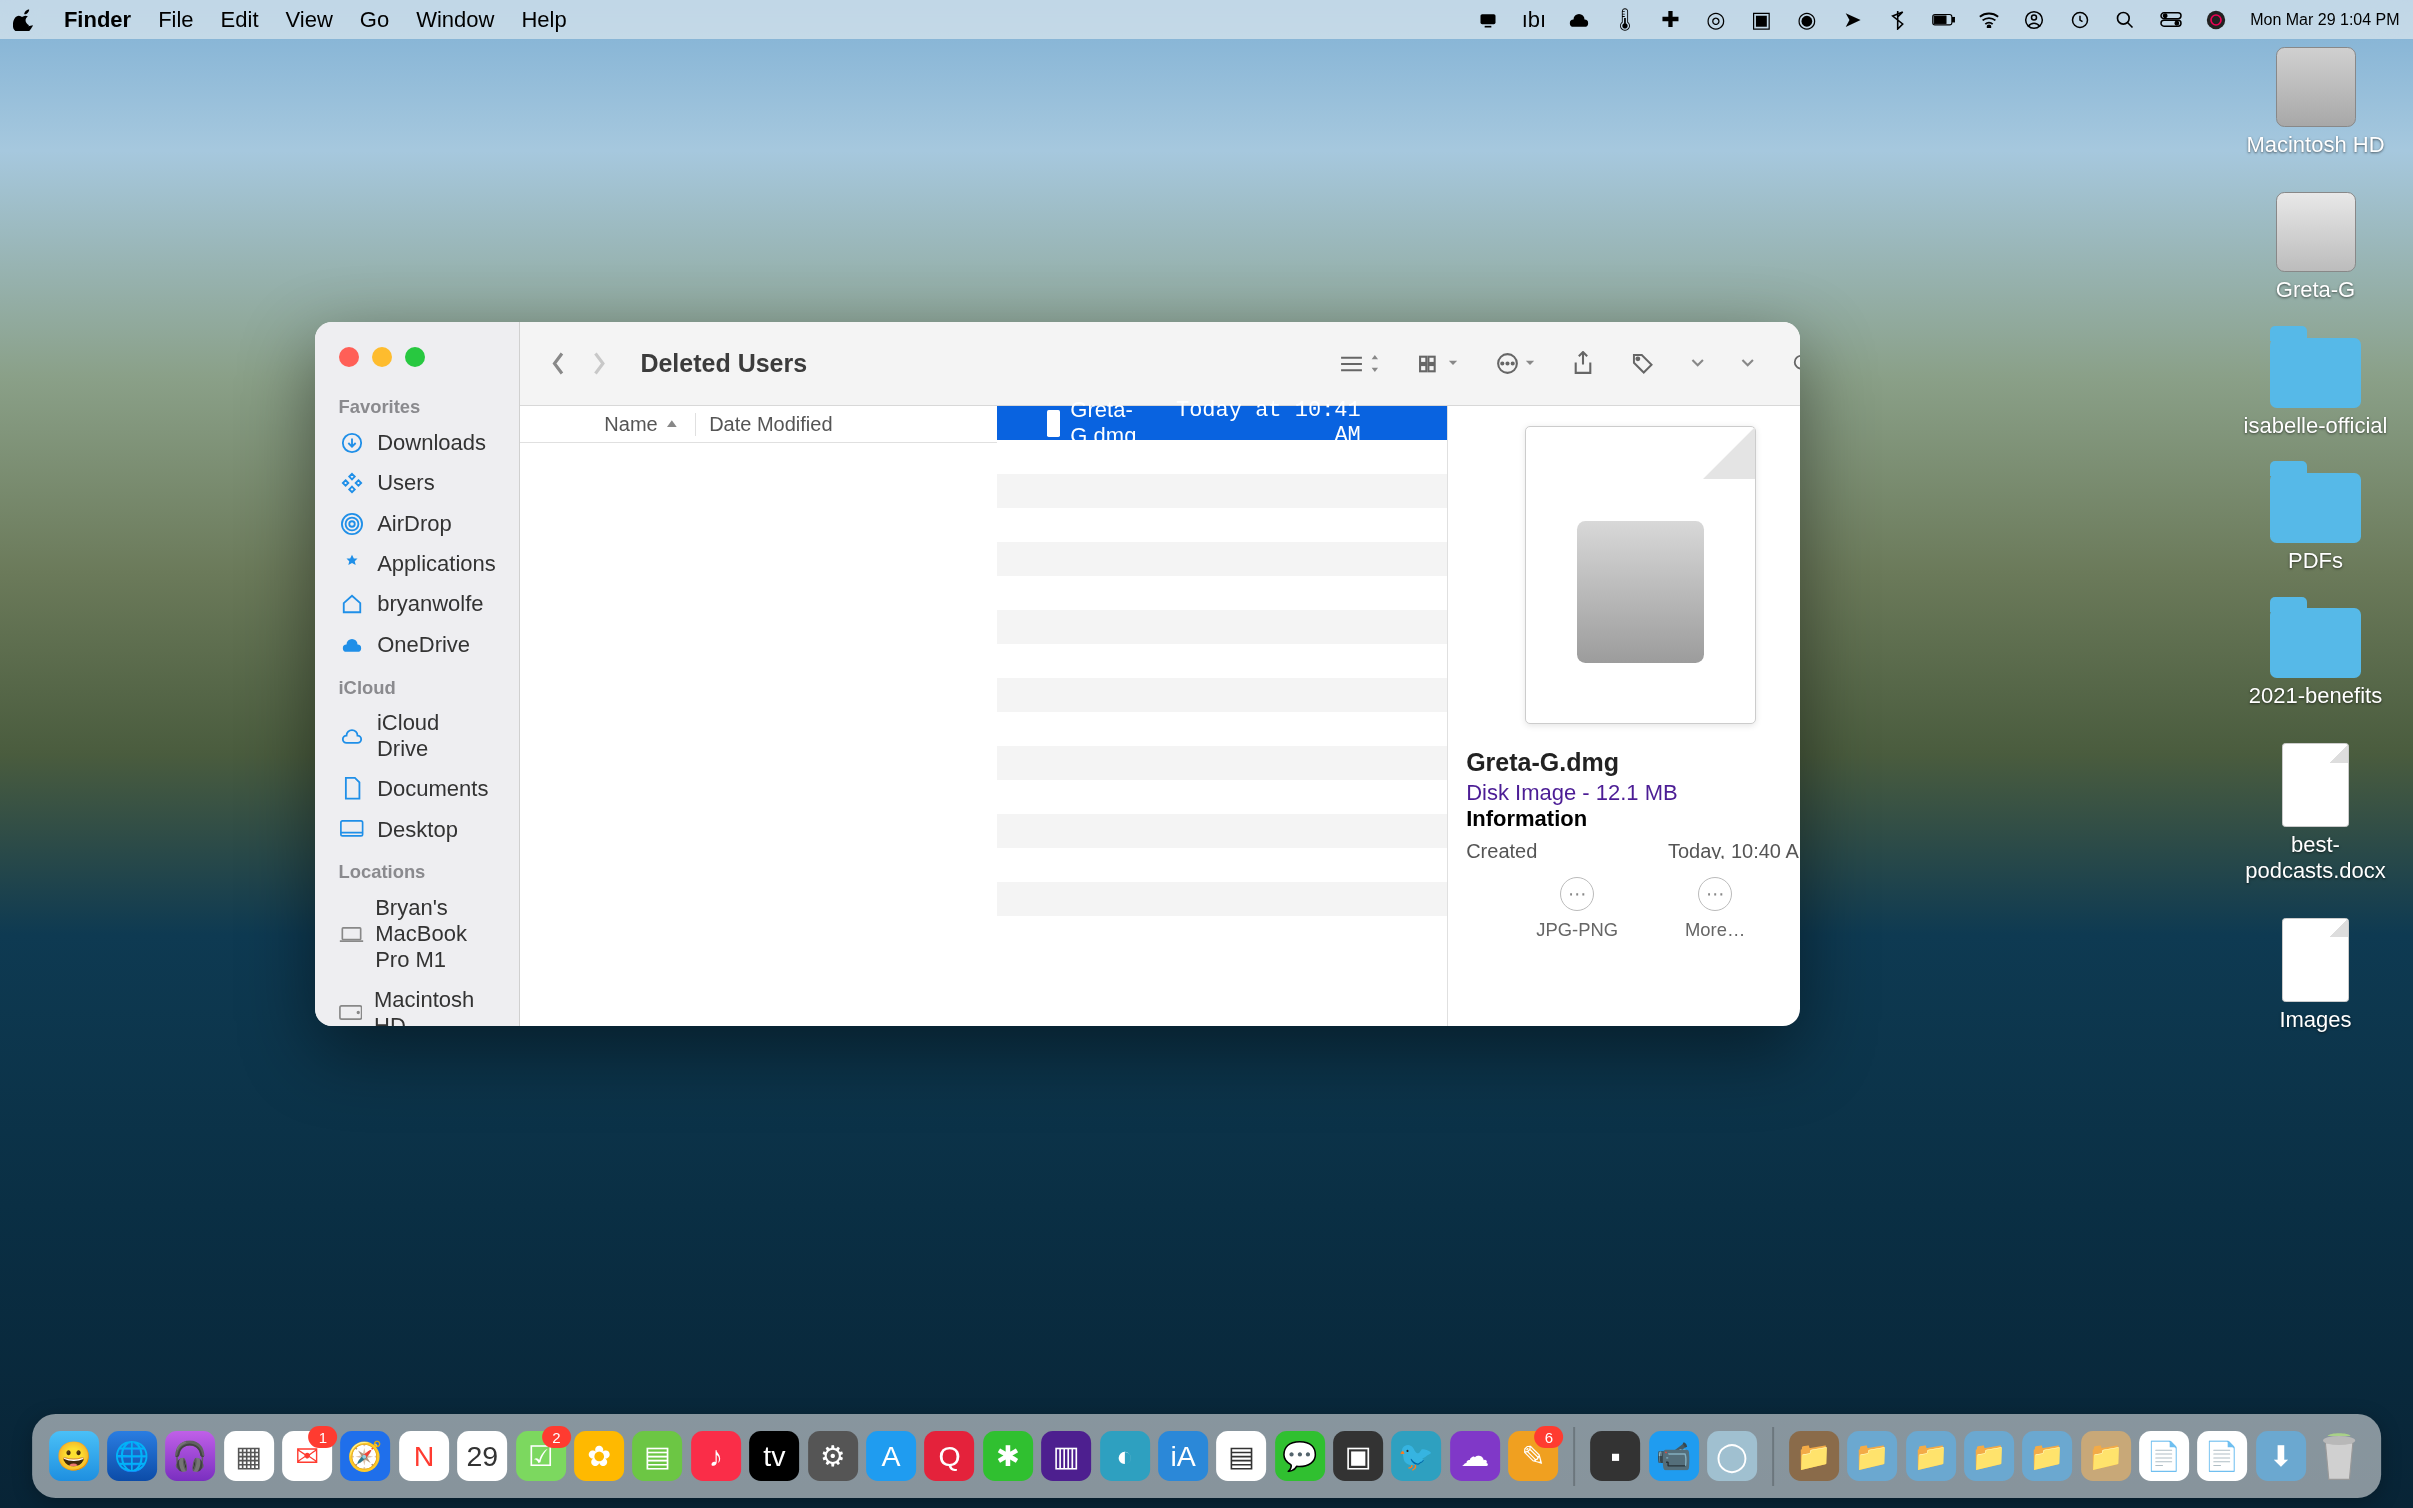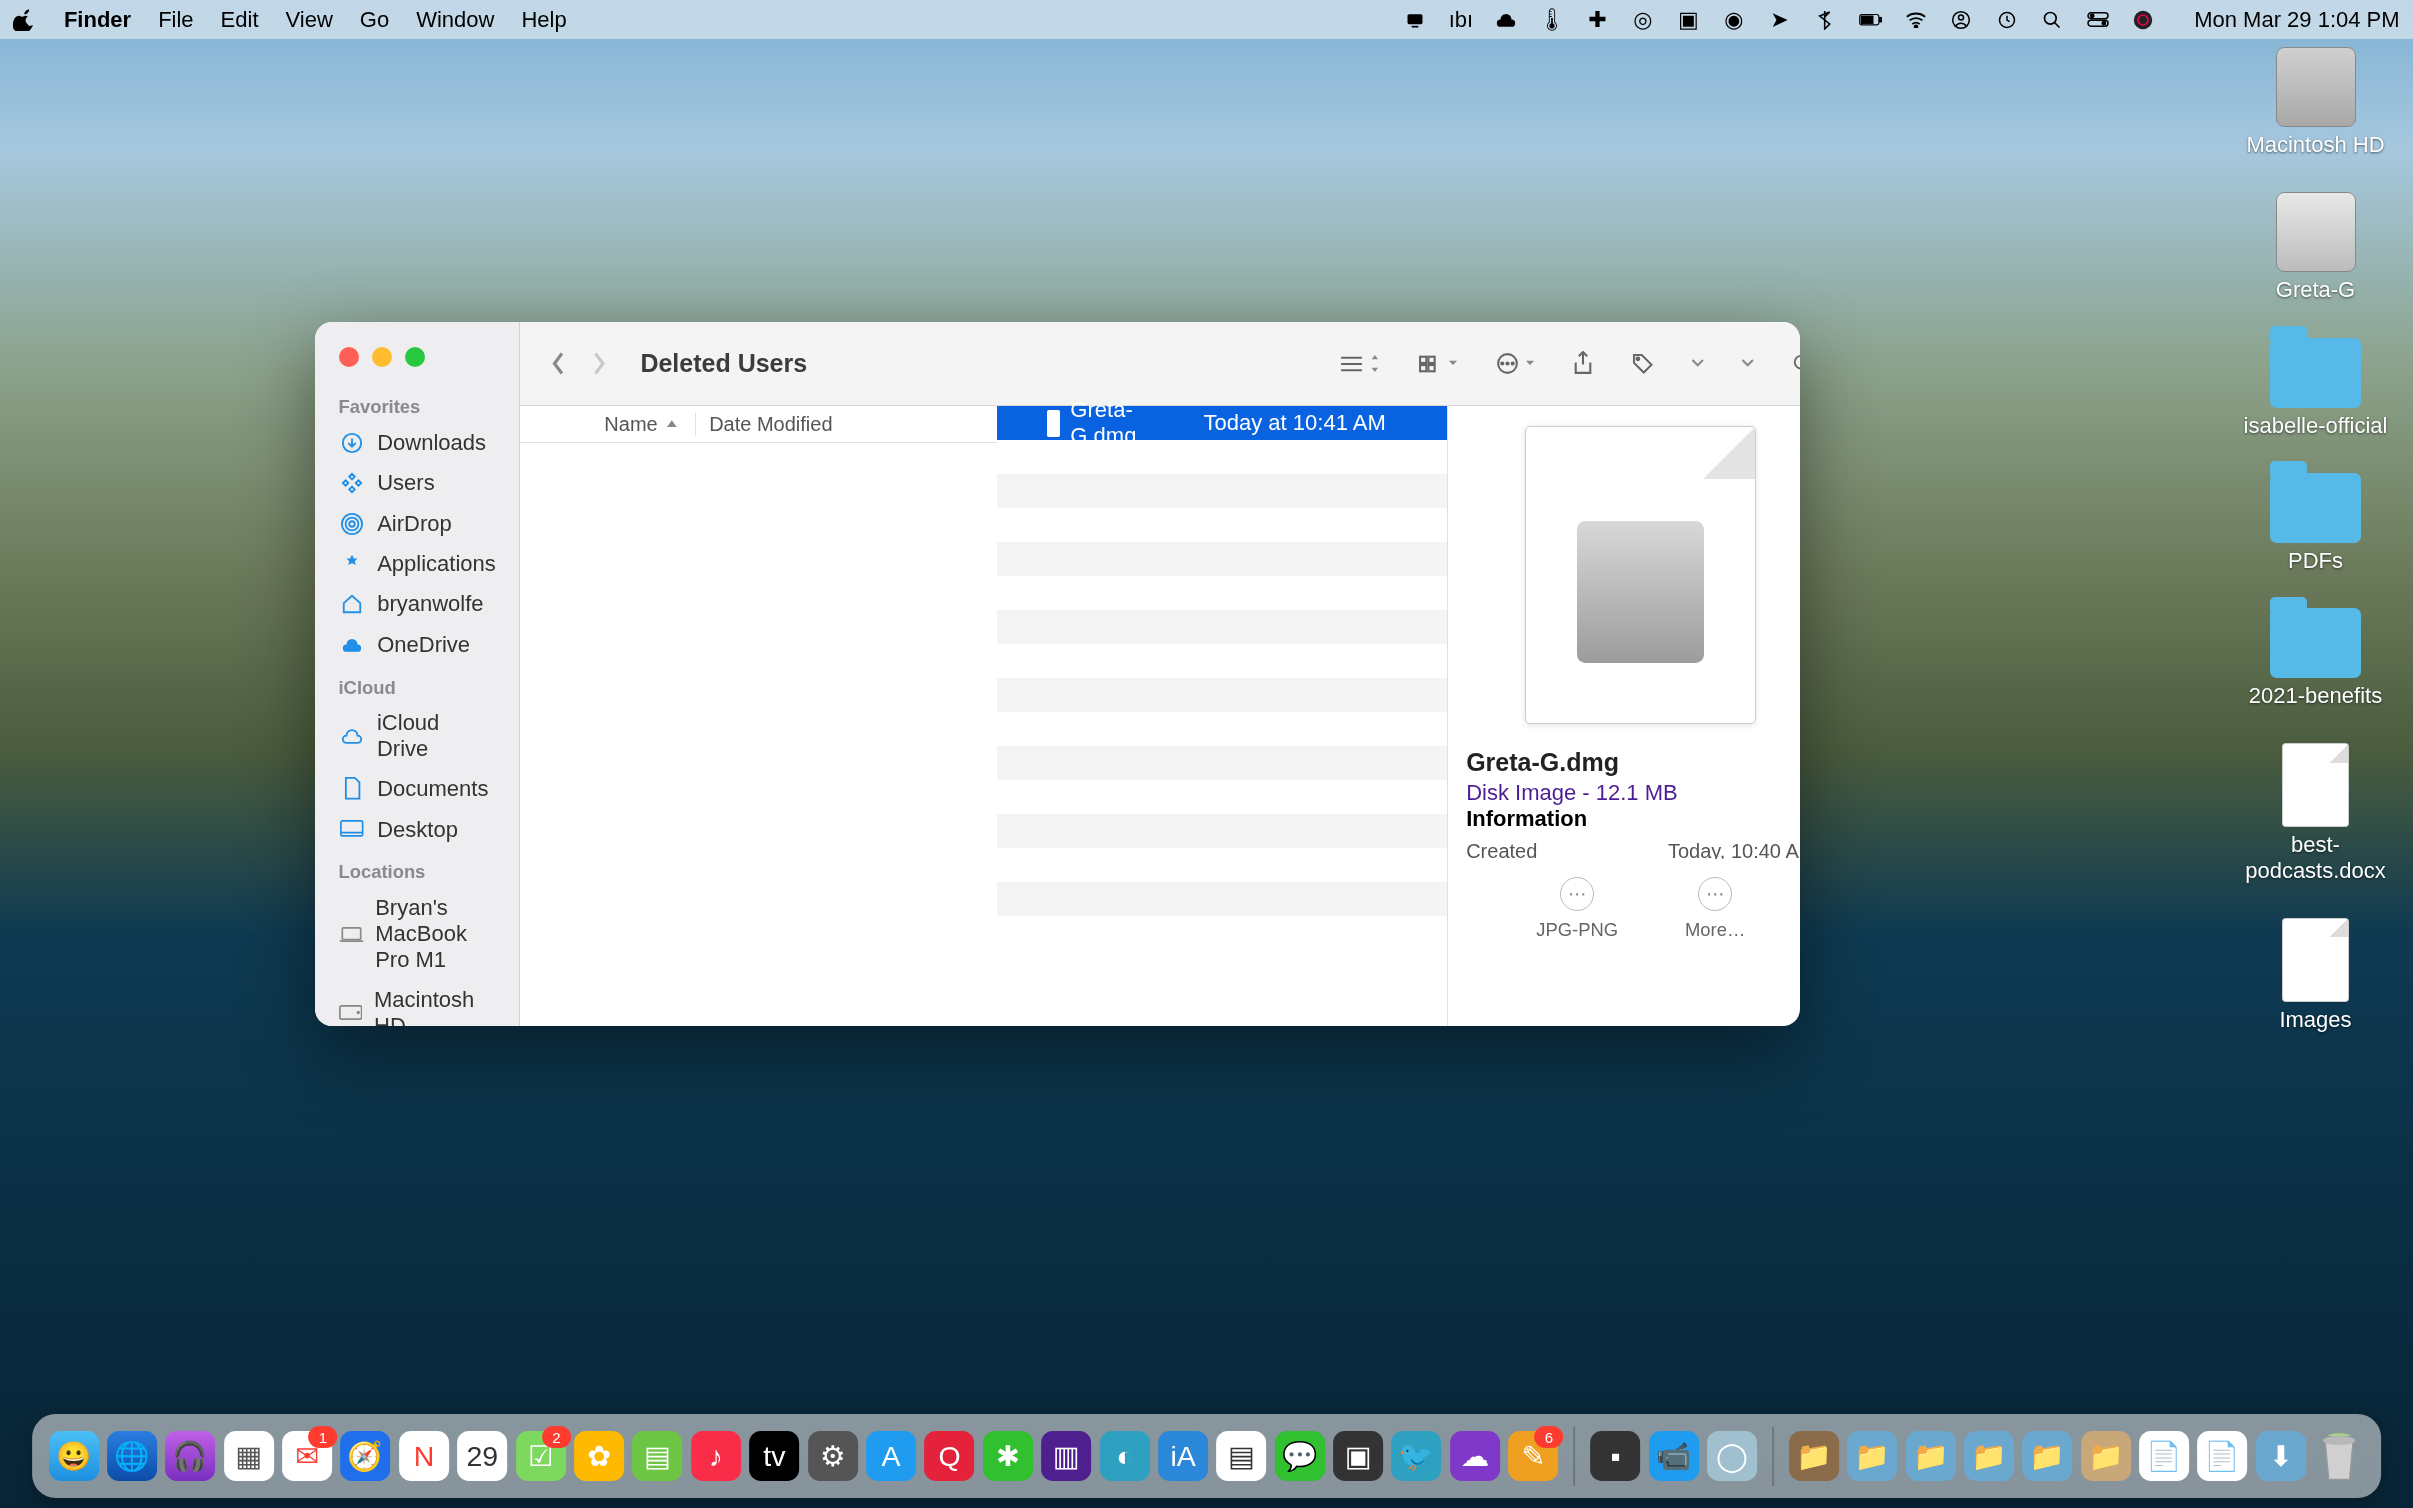--- a/index.html
+++ b/index.html
@@ -13,21 +13,21 @@
 .menubar {
   height: 39px; background: rgba(245,245,245,0.55); backdrop-filter: blur(17px);
   display: flex; align-items: center; padding: 0 13.4px; font-size: 22px; color: #000;
   justify-content: space-between;
 }
 .menubar-left { display: flex; align-items: center; gap: 27px; }
 .menubar-left .apple { font-size: 25px; }
 .menubar-left .app { font-weight: 700; }
 .menubar-right { display: flex; align-items: center; gap: 22px; }
 .menubar-right .icon { width: 23.5px; height: 23.5px; display: flex; align-items: center; justify-content: center; }
-.menubar-right .clock { font-size: 22px; margin-left: 17px; }
+.menubar-right .clock { font-size: 16px; margin-left: 0; }
 
 
 .desktop-icons { position: absolute; right: 22px; top: 47px; display: flex; flex-direction: column; gap: 35px; align-items: center; }
 .desktop-item { display: flex; flex-direction: column; align-items: center; gap: 5px; width: 151px; }
 .desktop-item .label { color: #fff; font-size: 22px; text-align: center; text-shadow: 0 0.8px 2.5px rgba(0,0,0,0.6); line-height: 1.15; }
 .drive-icon { width: 80px; height: 80px; background: linear-gradient(#d0d0d0,#a8a8a8); border-radius: 8.4px; position: relative; border: 0.8px solid #888; }
 .drive-icon.external { background: linear-gradient(#e8e8e8,#bcbcbc); }
 .folder-icon { width: 91px; height: 70px; background: #56b9e8; border-radius: 6.7px; position: relative; }
 .folder-icon::before { content:''; position:absolute; top:-11.7px; left:0; width:37px; height:15px; background:#56b9e8; border-radius:5px 5px 0 0; }
 .doc-icon { width: 67px; height: 84px; background:#fff; border-radius:3.4px; border:0.8px solid #ccc; position:relative; }
@@ -64,21 +64,21 @@
 .content { flex:1; display:flex; }
 .filelist { flex:1; display:flex; flex-direction:row; }
 .headers { display:flex; height:37px; align-items:center; border-bottom:0.8px solid #e0e0e0; font-size:20px; color:#555; }
 .col-name { flex:1; padding-left:84px; display:flex; align-items:center; gap:8.4px; }
 .col-date { width:302px; padding-right:17px; border-left:0.8px solid #e0e0e0; padding-left:13.4px; }
 .rows { flex:1; }
 .row { height:34px; display:flex; align-items:center; font-size:22px; }
 .row.selected { background:#0963e0; color:#fff; }
 .row.alt { background:#f4f4f4; }
 .row .rname { flex:1; padding-left:50px; display:flex; align-items:center; gap:10px; }
-.row .rdate { width:302px; text-align:right; padding-right:61px; }
+.row .rdate { width:302px; text-align:right; padding-right:86px;font-family:Liberation Mono, monospace; }
 .file-glyph { width:22px; height:27px; background:#fff; border:0.8px solid rgba(255,255,255,0.7); border-radius:1.7px; display:inline-block; }
 
 .preview { width:387px; border-left:0.8px solid #e0e0e0; padding: 20px 18.4px; display:flex; flex-direction:column; align-items:center; }
 .preview-img { width:231px; height:298px; background:#fff; border:0.8px solid #ccc; border-radius:5px; display:flex; align-items:center; justify-content:center; box-shadow:0 1.7px 6.7px rgba(0,0,0,0.1); position:relative; }
 .preview-img::before { content:''; position:absolute; top:0; right:0; width:52px; height:52px; background:linear-gradient(135deg,transparent 49%,#e4e4e4 51%); }
 .preview-drive { width:127px; height:142px; background:linear-gradient(#d8d8d8,#9c9c9c); border-radius:8.4px; margin-top:34px; }
 .preview-title { font-size:25px; font-weight:600; align-self:flex-start; margin-top:23.5px; color:#222; }
 .preview-sub { font-size:22px; color:#4c1d95; align-self:flex-start; margin-top:3.4px; }
 .preview-info { font-size:22px; font-weight:700; align-self:flex-start; }
 .preview-row { display:flex; justify-content:space-between; width:100%; font-size:20px; color:#555; margin-top:8.4px; overflow:hidden; height:18.4px; }

